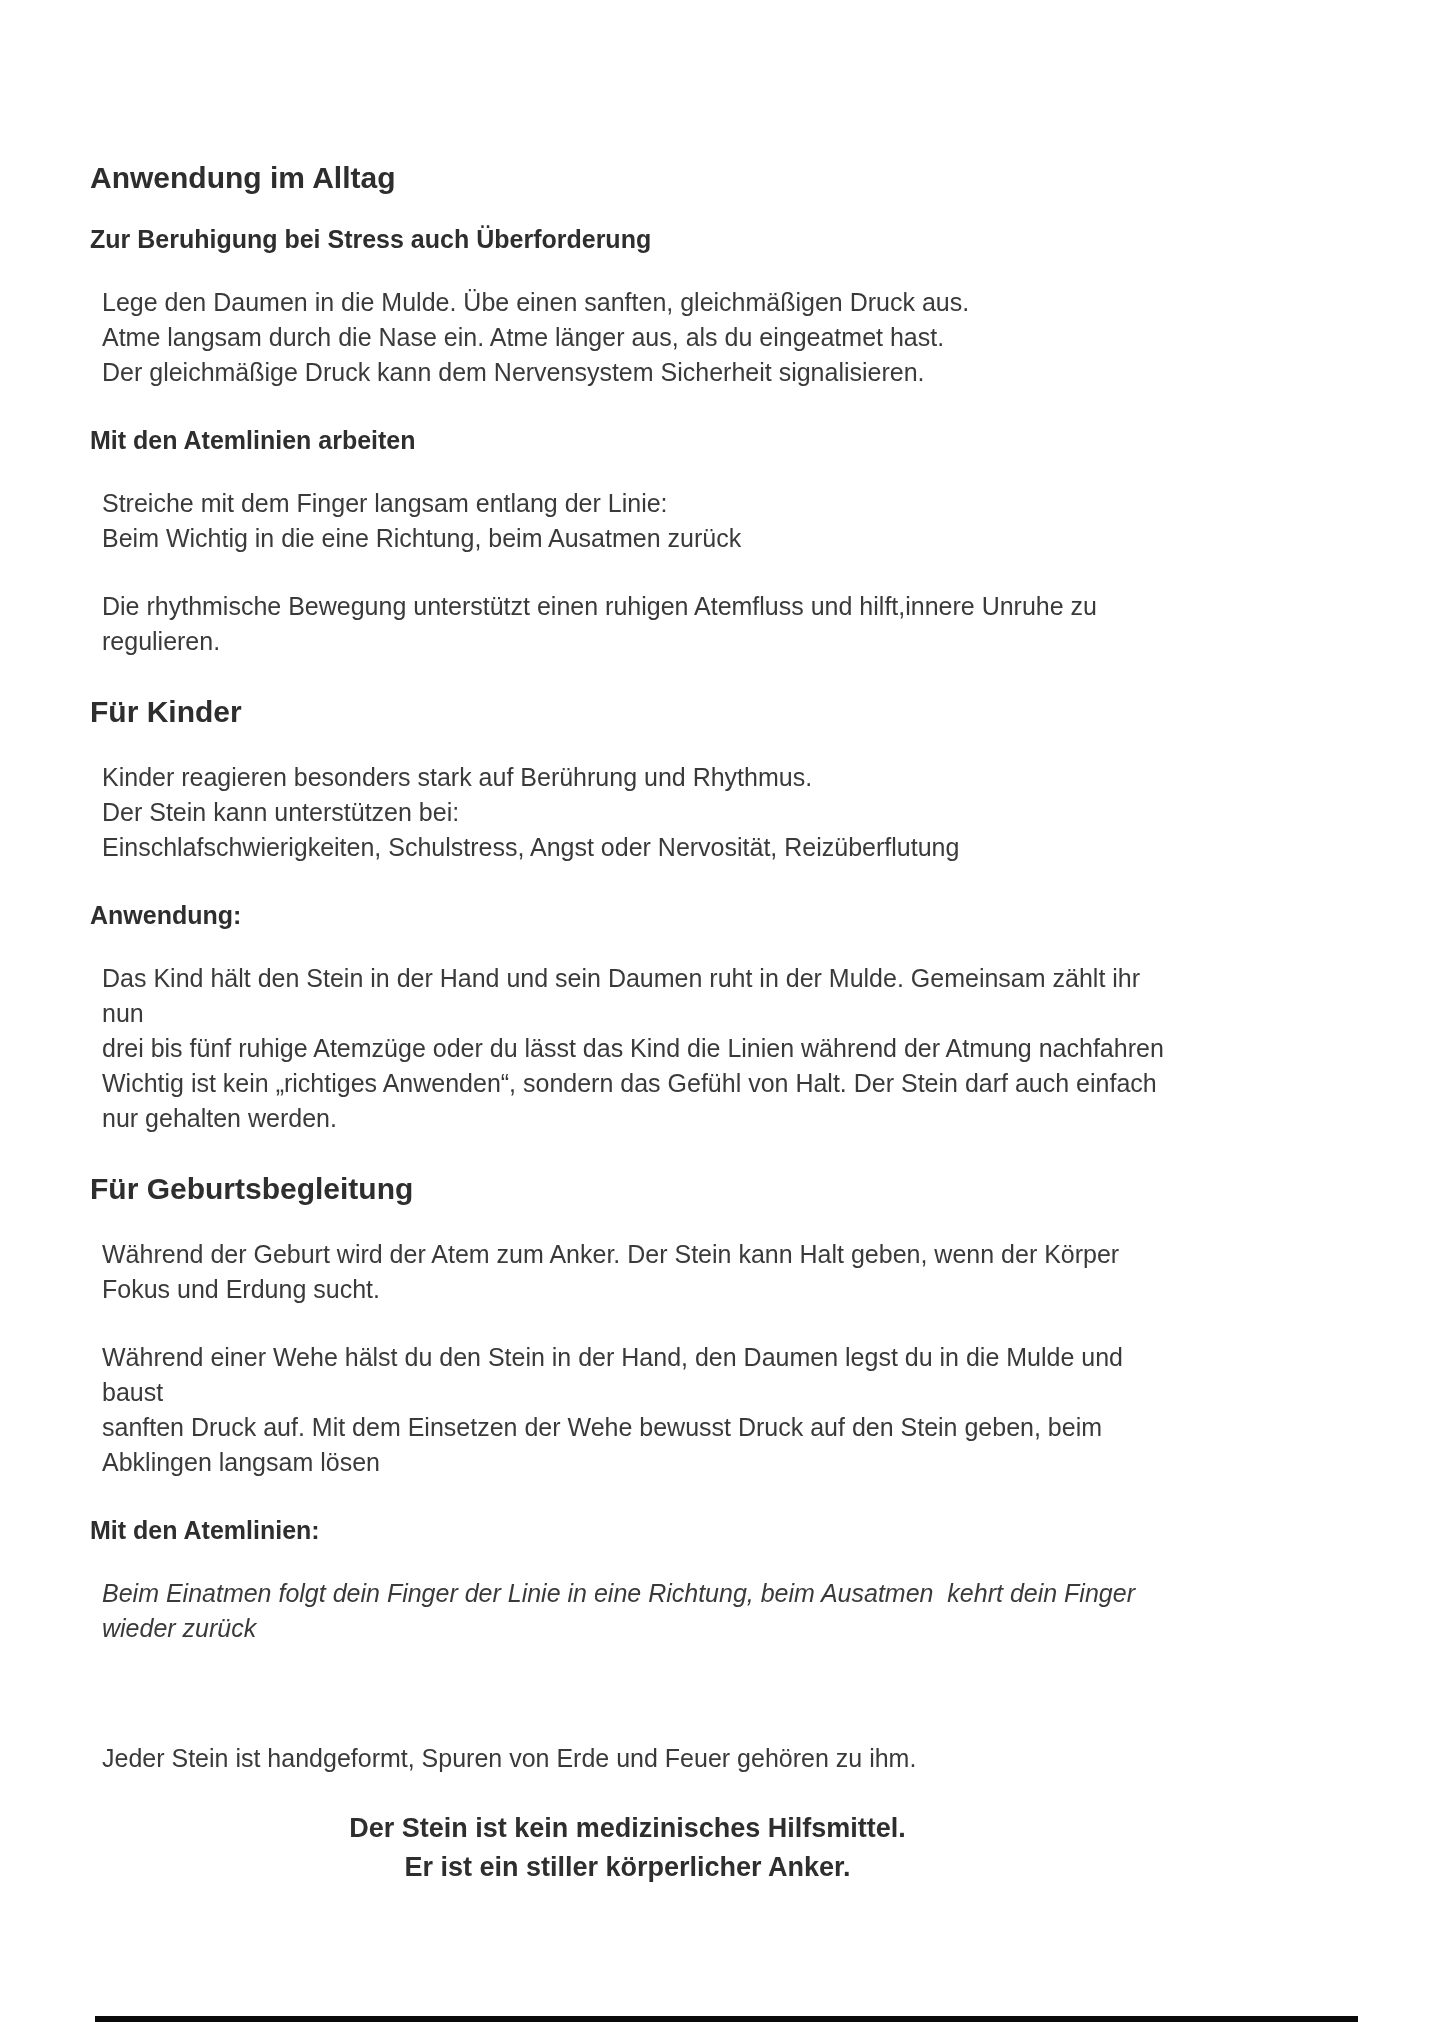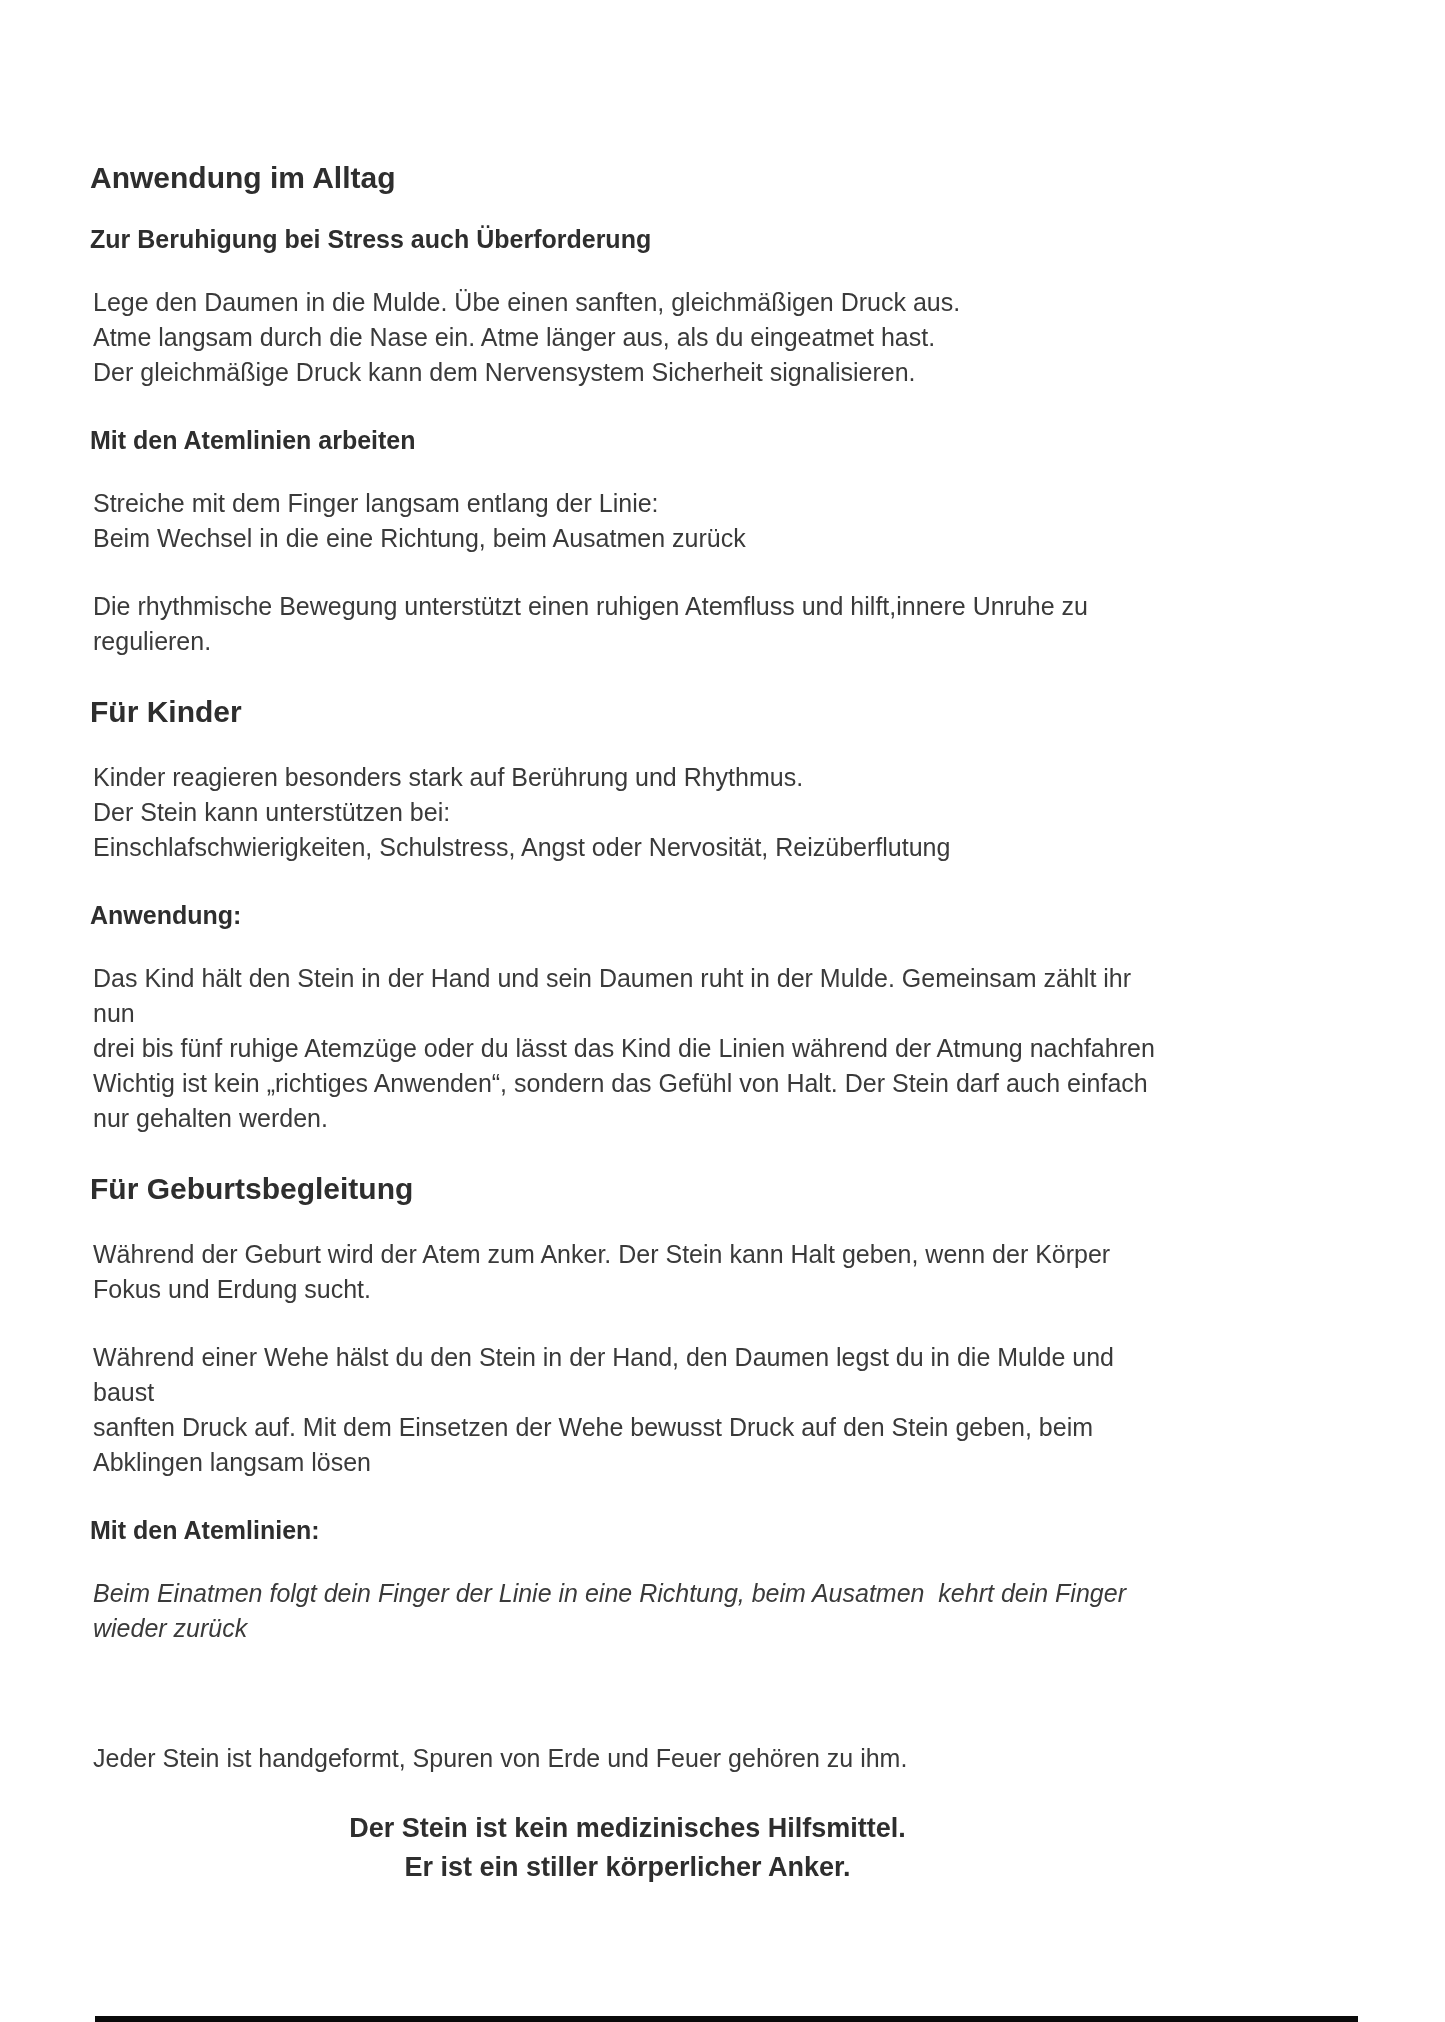--- a/index.html
+++ b/index.html
@@ -37,21 +37,21 @@
     line-height: 35px;
     font-weight: bold;
     color: #2e2e2e;
     margin: 0 0 28px 0;
   }
   .para {
     font-size: 25px;
     line-height: 35px;
     font-weight: normal;
     color: #3a3a3a;
-    margin: 0 0 33px 3px;
+    margin: 0 0 33px 12px;
     white-space: pre-wrap;
   }
   .para.gap-after {
     margin-bottom: 95px;
     font-style: italic;
   }
   .disclaimer {
     font-size: 27px;
     line-height: 39px;
     font-weight: bold;
@@ -76,21 +76,21 @@
 
   <div class="h1">Anwendung im Alltag</div>
 
   <div class="h3">Zur Beruhigung bei Stress auch Überforderung</div>
   <div class="para">Lege den Daumen in die Mulde. Übe einen sanften, gleichmäßigen Druck aus.
 Atme langsam durch die Nase ein. Atme länger aus, als du eingeatmet hast.
 Der gleichmäßige Druck kann dem Nervensystem Sicherheit signalisieren.</div>
 
   <div class="h3">Mit den Atemlinien arbeiten</div>
   <div class="para">Streiche mit dem Finger langsam entlang der Linie:
-Beim Wechsel in die eine Richtung, beim Ausatmen zurück</div>
+Beim Wichtig in die eine Richtung, beim Ausatmen zurück</div>
   <div class="para">Die rhythmische Bewegung unterstützt einen ruhigen Atemfluss und hilft,innere Unruhe zu regulieren.</div>
 
   <div class="h2">Für Kinder</div>
   <div class="para">Kinder reagieren besonders stark auf Berührung und Rhythmus.
 Der Stein kann unterstützen bei:
 Einschlafschwierigkeiten, Schulstress, Angst oder Nervosität, Reizüberflutung</div>
 
   <div class="h3">Anwendung:</div>
   <div class="para">Das Kind hält den Stein in der Hand und sein Daumen ruht in der Mulde. Gemeinsam zählt ihr nun
 drei bis fünf ruhige Atemzüge oder du lässt das Kind die Linien während der Atmung nachfahren

